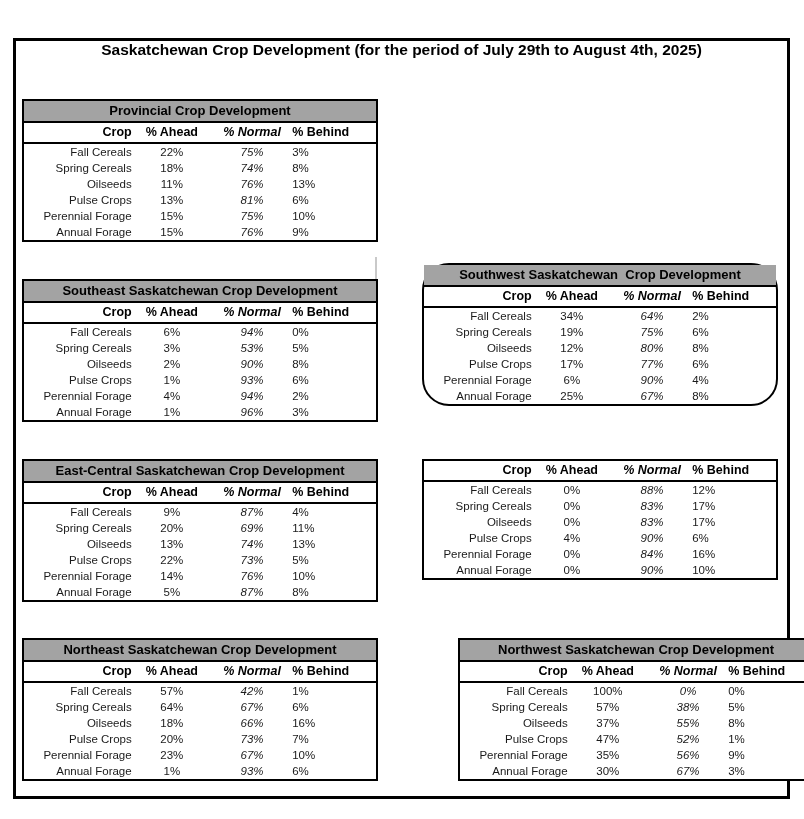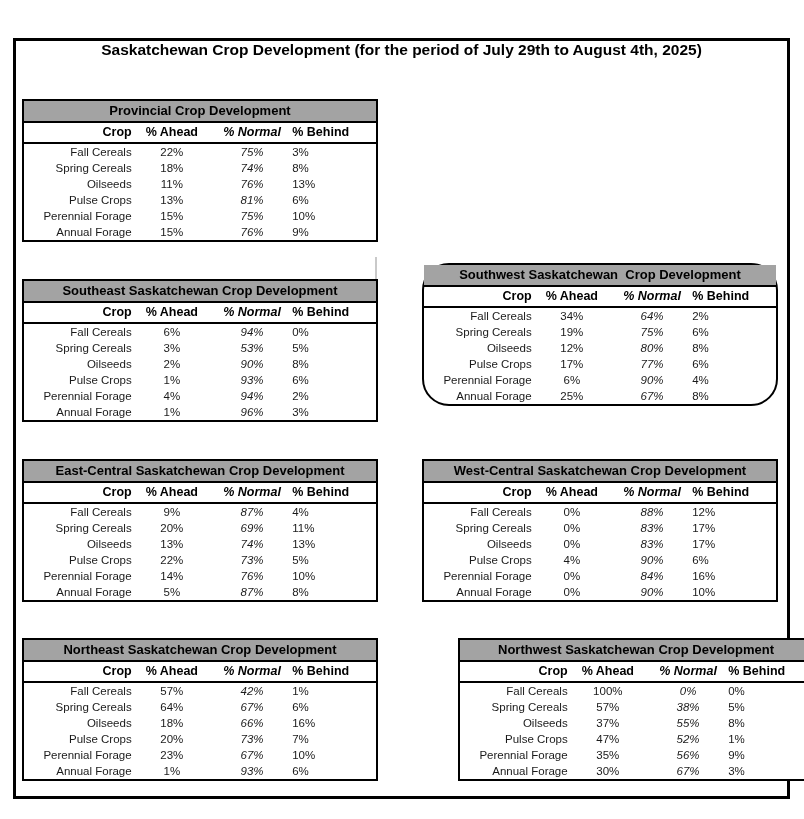--- a/index.html
+++ b/index.html
@@ -268,21 +268,20 @@
             <tr>
               <td class="c0">Annual Forage</td>
               <td class="c1">5%</td>
               <td class="c2">87%</td>
               <td class="c3">8%</td>
             </tr>
           </tbody>
         </table>
       </div>
       <div class="crop-table pos-4">
-        <div class="t-title">West-Central Saskatchewan Crop Development</div>
         <table class="crop-grid">
           <thead>
             <tr>
               <th class="c0">Crop</th>
               <th class="c1">% Ahead</th>
               <th class="c2">% Normal</th>
               <th class="c3">% Behind</th>
             </tr>
           </thead>
           <tbody>

